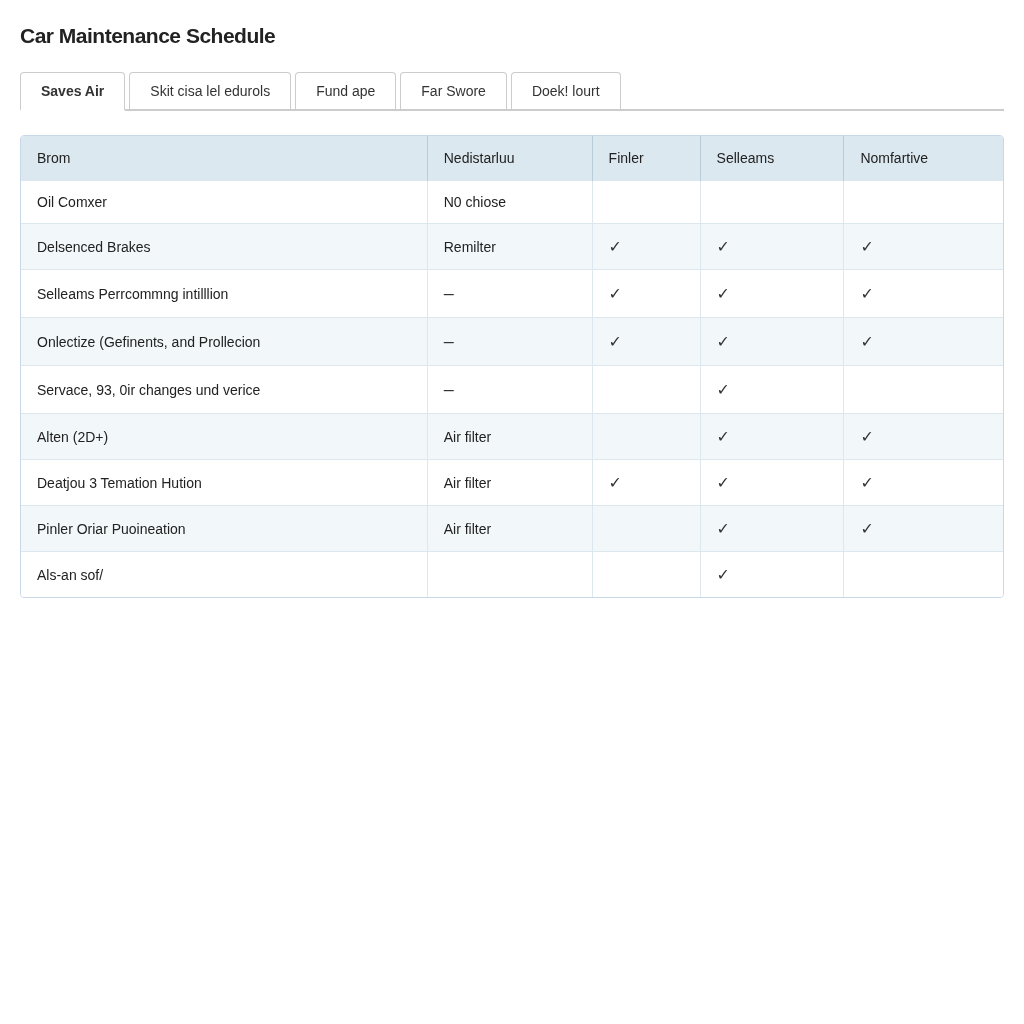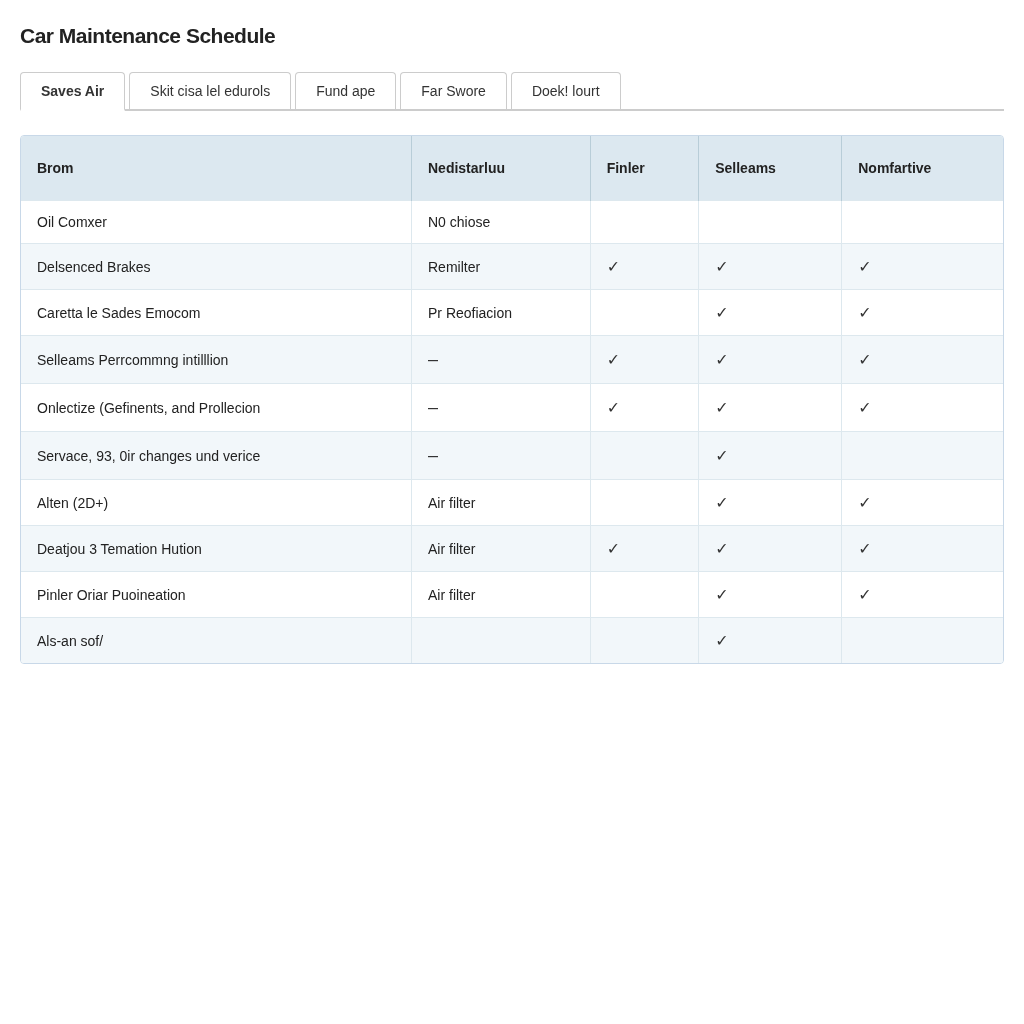--- a/index.html
+++ b/index.html
@@ -45,23 +45,23 @@
     }
     table {
       width: 100%;
       border-collapse: collapse;
       font-size: 14px;
     }
     thead tr {
       background: #dce8f0;
     }
     thead th {
-      padding: 24px 16px;
+      padding: 14px 16px;
       text-align: left;
-      font-weight: 700;
+      font-weight: 400;
       font-size: 14px;
       border-right: 1px solid #b8cdd8;
     }
     thead th:last-child { border-right: none; }
     tbody tr {
       border-top: 1px solid #dde8ee;
     }
     tbody tr:nth-child(even) {
       background: #f2f7fa;
     }
@@ -119,27 +119,20 @@
           <td></td>
         </tr>
         <tr>
           <td>Delsenced Brakes</td>
           <td>Remilter</td>
           <td><span class="check">✓</span></td>
           <td><span class="check">✓</span></td>
           <td><span class="check">✓</span></td>
         </tr>
         <tr>
-          <td>Caretta le Sades Emocom</td>
-          <td>Pr Reofiacion</td>
-          <td></td>
-          <td><span class="check">✓</span></td>
-          <td><span class="check">✓</span></td>
-        </tr>
-        <tr>
           <td>Selleams Perrcommng intilllion</td>
           <td><span class="dash">–</span></td>
           <td><span class="check">✓</span></td>
           <td><span class="check">✓</span></td>
           <td><span class="check">✓</span></td>
         </tr>
         <tr>
           <td>Onlectize (Gefinents, and Prollecion</td>
           <td><span class="dash">–</span></td>
           <td><span class="check">✓</span></td>

